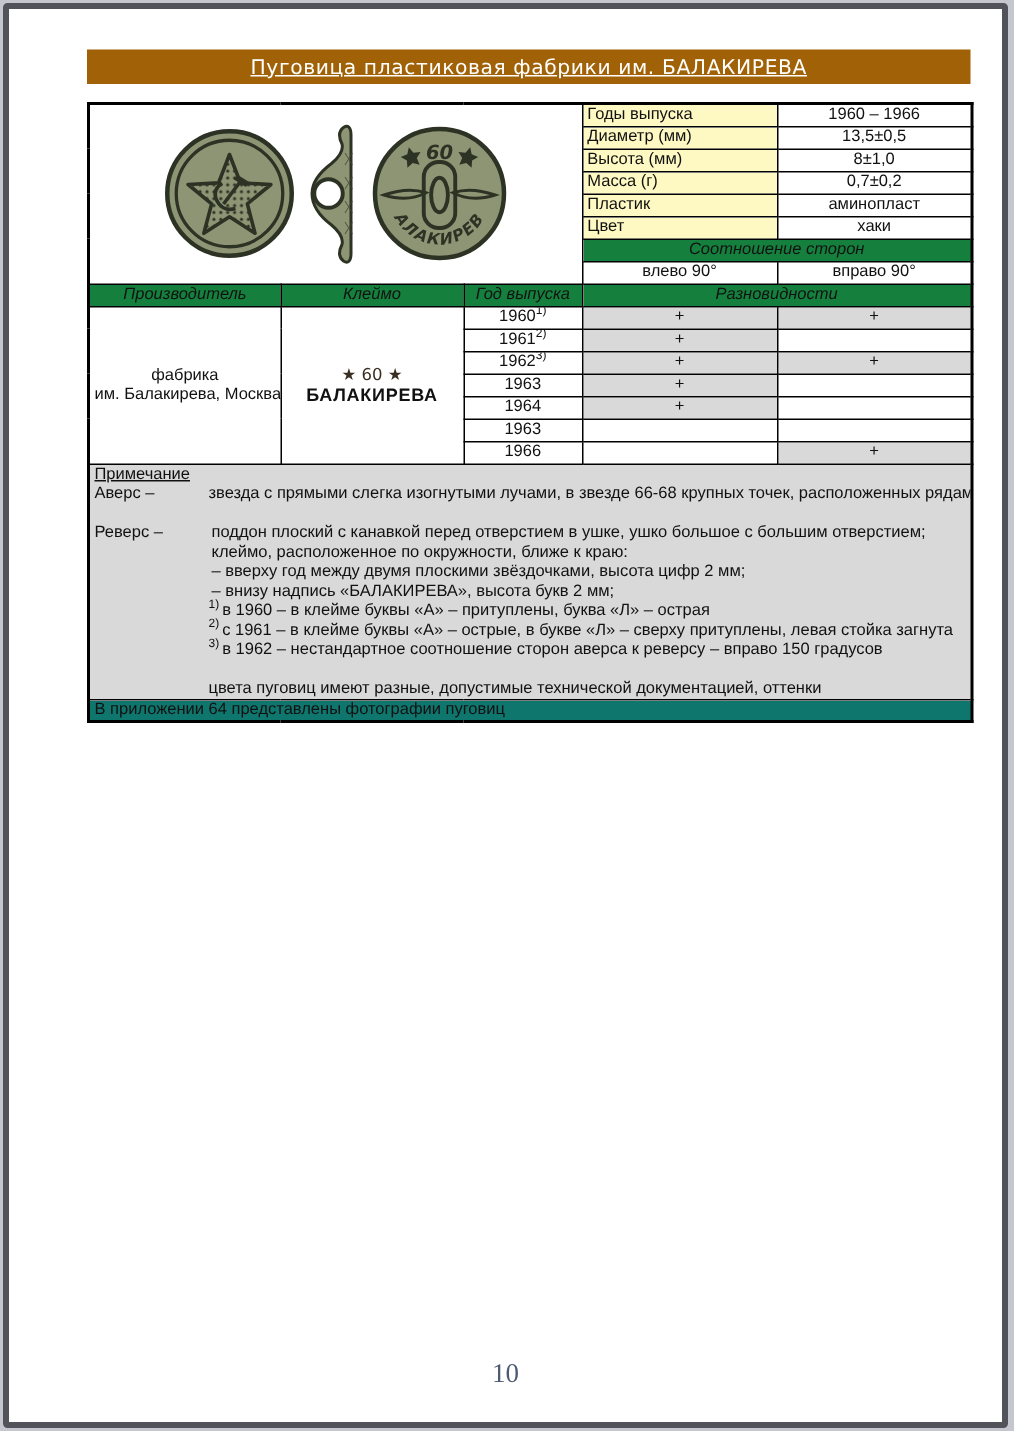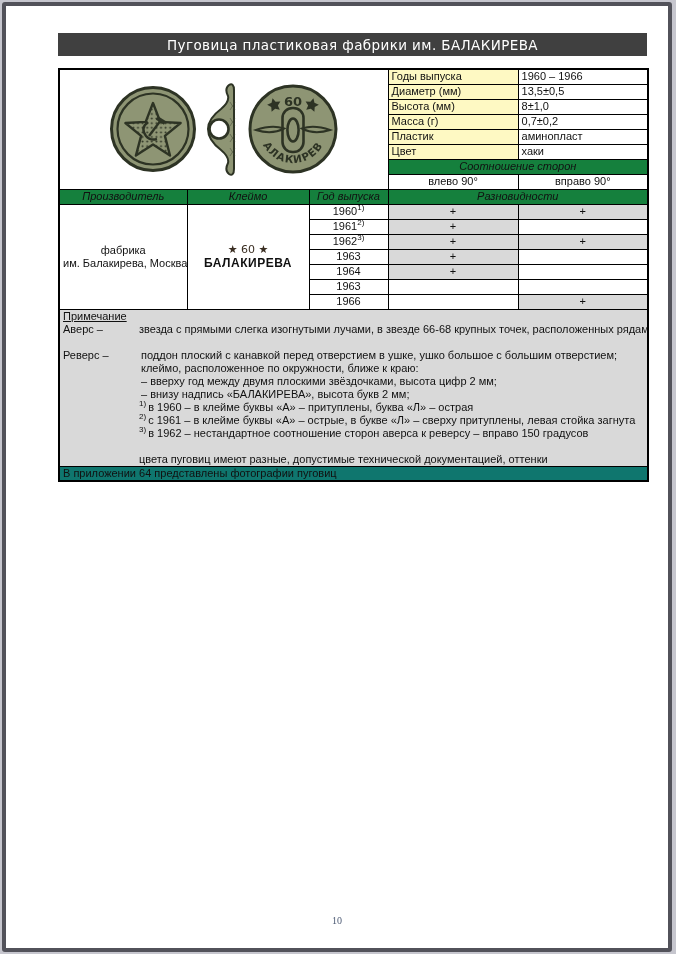--- a/index.html
+++ b/index.html
@@ -13,45 +13,45 @@
   .page {
     position:absolute; left:2px; top:2px;
     width:670px; height:950px;
     background:#ffffff;
     border:4px solid #52525a;
     border-radius:3px;
   }
   .content { position:absolute; left:52px; top:27px; width:589px; }
   .title-bar {
     width:589px; height:23px;
-    background:#404040;
+    background:#a16207;
     color:#ffffff;
     font-family:"DejaVu Sans", sans-serif;
     font-size:13.5px; letter-spacing:.4px;
-    display:flex; align-items:center; justify-content:center;
+    display:flex; align-items:center; justify-content:center;text-decoration:underline;
   }
   table.doc {
     margin-top:12px;
     border-collapse:collapse;
     table-layout:fixed;
     width:589px;
     border:2px solid #000;
     font-size:11px;
   }
   table.doc td {
     border:1px solid #000;
     height:15px; line-height:13px;
     padding:0 3px;
     overflow:hidden; white-space:nowrap;
   }
   td.gray { background:#15803d;font-style:italic; }
   td.spec-label { background:#fef9c3; padding-left:5px; }
-  td.spec-value { text-align:left; padding-right:5px; }
+  td.spec-value { text-align:center; padding-right:5px; }
   td.center { text-align:center; }
-  td.img-cell { background:#fff; text-align:center; vertical-align:middle; padding:4px 0; }
+  td.img-cell { background:#fff; text-align:center; vertical-align:middle; padding:4px 0;font-style:italic; }
   .img-row { display:flex; align-items:center; justify-content:center; gap:7px; }
   td.variant-cell { text-align:center; }
   td.variant-cell.shaded { background:#d9d9d9; }
   td.producer-cell { text-align:center; line-height:15px; white-space:normal; }
   td.stamp-cell { text-align:center; white-space:normal; }
   .stamp-top { font-family:"DejaVu Sans", sans-serif; font-size:11px; font-weight:normal; color:#3a2e22; }
   .stamp-bottom { font-weight:bold; font-size:12px; letter-spacing:.5px; margin-top:1px; }
   sup { font-size:8px; line-height:0; }
   td.notes-cell {
     background:#d9d9d9;
@@ -65,21 +65,21 @@
   .note-block { display:flex; }
   .note-label { width:76px; flex:none; }
   .note-body { flex:1; }
   .note-line sup { margin-right:2px; }
   .spacer { height:13px; }
   td.appendix-cell { background:#0f766e; padding-left:6px; }
   .page-number {
     position:absolute; left:0; bottom:22px; width:100%;
     text-align:center;
     font-family:"Liberation Serif", serif;
-    font-size:10px; color:#4c5a74;
+    font-size:18px; color:#4c5a74;
   }
 </style>
 </head>
 <body>
 
 <div class="page">
   <div class="content">
 
     <div class="title-bar">
       <span>Пуговица пластиковая фабрики им. БАЛАКИРЕВА</span>

